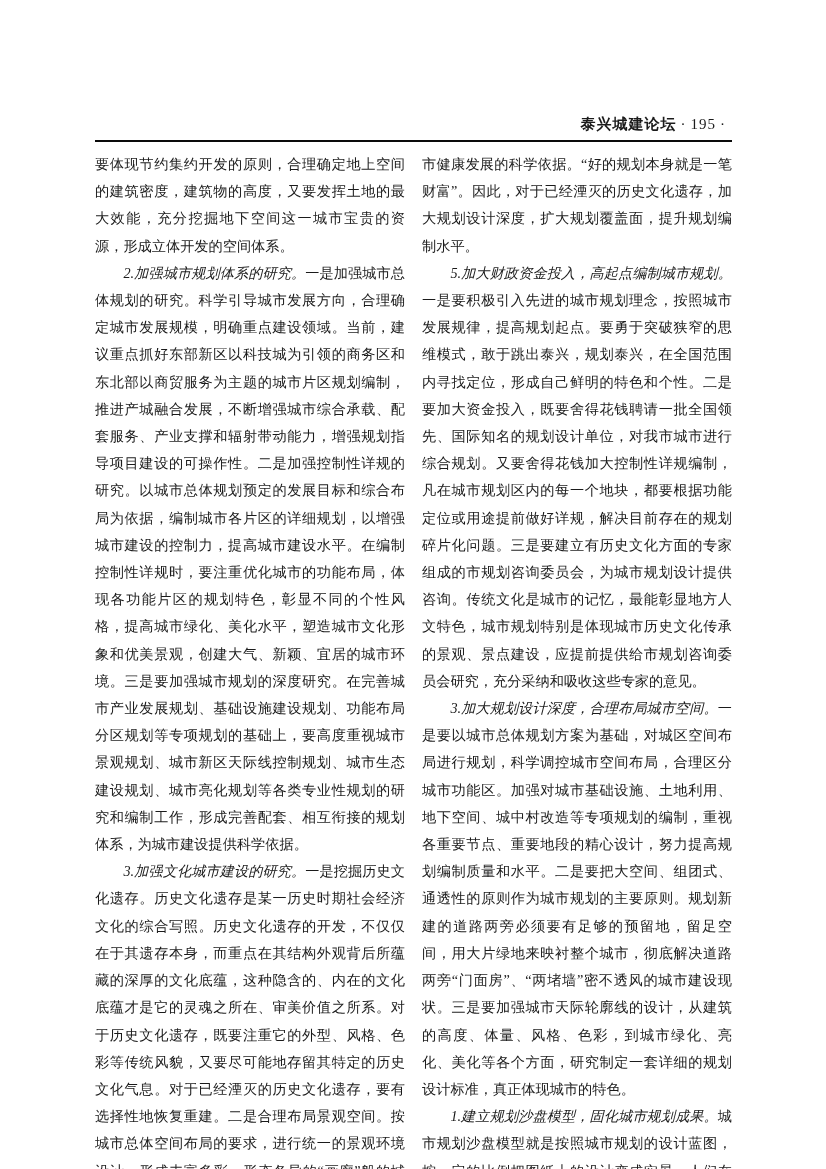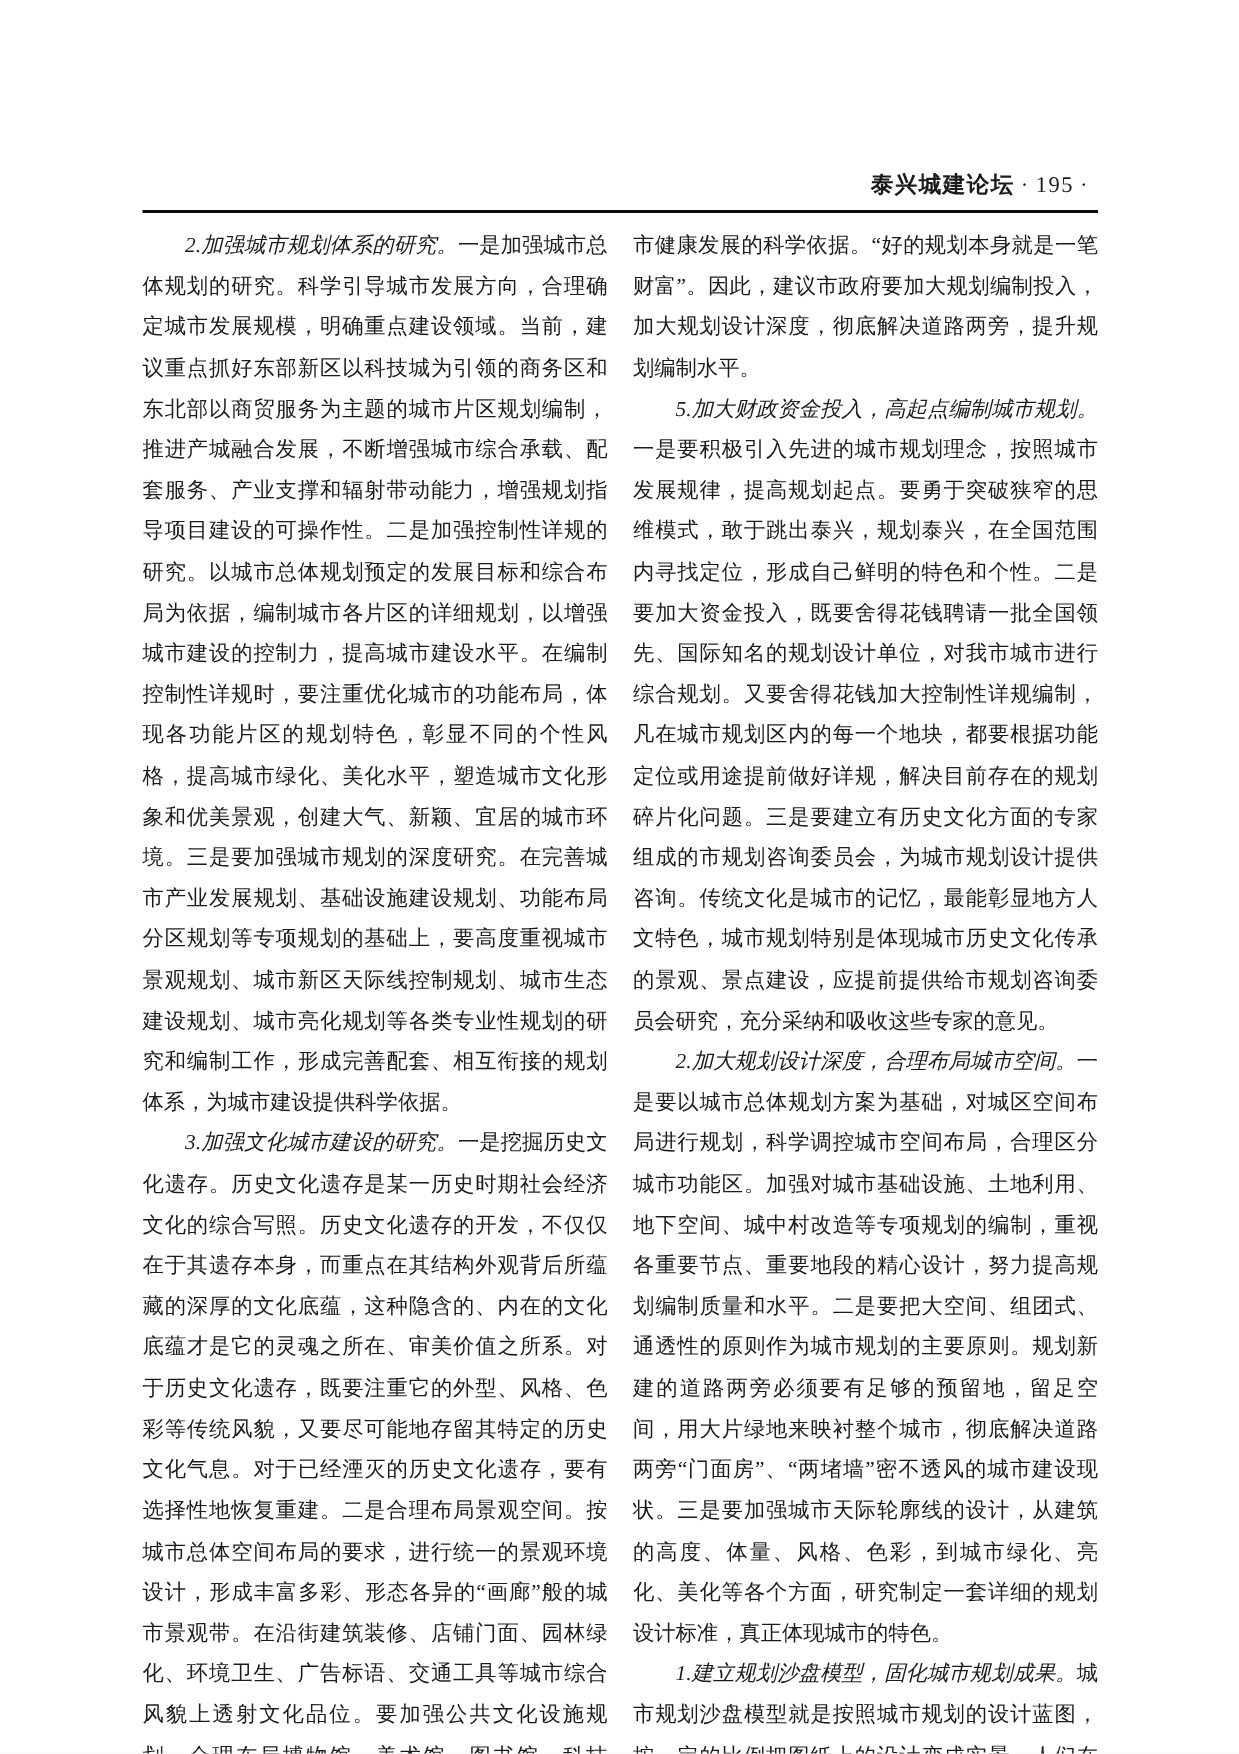--- a/index.html
+++ b/index.html
@@ -63,25 +63,26 @@
   <div class="content">
 
     <div class="running-header">
       <span class="journal-title">泰兴城建论坛</span><span class="header-dot">·</span><span class="page-number">195</span><span class="header-dot">·</span>
     </div>
 
     <hr class="header-rule">
 
     <div class="columns">
       <div class="col">
+          <p class="body">要体现节约集约开发的原则，合理确定地上空间的建筑密度，建筑物的高度，又要发挥土地的最大效能，充分挖掘地下空间这一城市宝贵的资源，形成立体开发的空间体系。</p>
           <p class="body indent"><span class="lead">2.加强城市规划体系的研究。</span>一是加强城市总体规划的研究。科学引导城市发展方向，合理确定城市发展规模，明确重点建设领域。当前，建议重点抓好东部新区以科技城为引领的商务区和东北部以商贸服务为主题的城市片区规划编制，推进产城融合发展，不断增强城市综合承载、配套服务、产业支撑和辐射带动能力，增强规划指导项目建设的可操作性。二是加强控制性详规的研究。以城市总体规划预定的发展目标和综合布局为依据，编制城市各片区的详细规划，以增强城市建设的控制力，提高城市建设水平。在编制控制性详规时，要注重优化城市的功能布局，体现各功能片区的规划特色，彰显不同的个性风格，提高城市绿化、美化水平，塑造城市文化形象和优美景观，创建大气、新颖、宜居的城市环境。三是要加强城市规划的深度研究。在完善城市产业发展规划、基础设施建设规划、功能布局分区规划等专项规划的基础上，要高度重视城市景观规划、城市新区天际线控制规划、城市生态建设规划、城市亮化规划等各类专业性规划的研究和编制工作，形成完善配套、相互衔接的规划体系，为城市建设提供科学依据。</p>
           <p class="body indent"><span class="lead">3.加强文化城市建设的研究。</span>一是挖掘历史文化遗存。历史文化遗存是某一历史时期社会经济文化的综合写照。历史文化遗存的开发，不仅仅在于其遗存本身，而重点在其结构外观背后所蕴藏的深厚的文化底蕴，这种隐含的、内在的文化底蕴才是它的灵魂之所在、审美价值之所系。对于历史文化遗存，既要注重它的外型、风格、色彩等传统风貌，又要尽可能地存留其特定的历史文化气息。对于已经湮灭的历史文化遗存，要有选择性地恢复重建。二是合理布局景观空间。按城市总体空间布局的要求，进行统一的景观环境设计，形成丰富多彩、形态各异的“画廊”般的城市景观带。在沿街建筑装修、店铺门面、园林绿化、环境卫生、广告标语、交通工具等城市综合风貌上透射文化品位。要加强公共文化设施规划，合理布局博物馆、美术馆、图书馆、科技馆、展览馆、影剧院、文化宫、体育场、青少年活动中心、娱乐城等。三是完善城市标识系统。标识系统包括建筑小品设计如城市雕塑、喷泉、水池、小品等，以及沿街广告、户外招牌、灯饰、灯光照明等。标识系统的设计要遵循两个原则：规范化与艺术化，即在与整体环境和谐一致的基础上充分发挥艺术的想象力和感染力，营造视觉景观的美感和文化氛围。</p>
         </div>
       <div class="col">
-          <p class="body">市健康发展的科学依据。“好的规划本身就是一笔财富”。因此，建议市政府要加大规划编制投入，加大规划设计深度，彻底解决道路两旁，提升规划编制水平。</p>
+          <p class="body">市健康发展的科学依据。“好的规划本身就是一笔财富”。因此，对于已经湮灭的历史文化遗存，加大规划设计深度，扩大规划覆盖面，提升规划编制水平。</p>
           <p class="body indent"><span class="lead">5.加大财政资金投入，高起点编制城市规划。</span>一是要积极引入先进的城市规划理念，按照城市发展规律，提高规划起点。要勇于突破狭窄的思维模式，敢于跳出泰兴，规划泰兴，在全国范围内寻找定位，形成自己鲜明的特色和个性。二是要加大资金投入，既要舍得花钱聘请一批全国领先、国际知名的规划设计单位，对我市城市进行综合规划。又要舍得花钱加大控制性详规编制，凡在城市规划区内的每一个地块，都要根据功能定位或用途提前做好详规，解决目前存在的规划碎片化问题。三是要建立有历史文化方面的专家组成的市规划咨询委员会，为城市规划设计提供咨询。传统文化是城市的记忆，最能彰显地方人文特色，城市规划特别是体现城市历史文化传承的景观、景点建设，应提前提供给市规划咨询委员会研究，充分采纳和吸收这些专家的意见。</p>
-          <p class="body indent"><span class="lead">2.加大规划设计深度，合理布局城市空间。</span>一是要以城市总体规划方案为基础，对城区空间布局进行规划，科学调控城市空间布局，合理区分城市功能区。加强对城市基础设施、土地利用、地下空间、城中村改造等专项规划的编制，重视各重要节点、重要地段的精心设计，努力提高规划编制质量和水平。二是要把大空间、组团式、通透性的原则作为城市规划的主要原则。规划新建的道路两旁必须要有足够的预留地，留足空间，用大片绿地来映衬整个城市，彻底解决道路两旁“门面房”、“两堵墙”密不透风的城市建设现状。三是要加强城市天际轮廓线的设计，从建筑的高度、体量、风格、色彩，到城市绿化、亮化、美化等各个方面，研究制定一套详细的规划设计标准，真正体现城市的特色。</p>
+          <p class="body indent"><span class="lead">3.加大规划设计深度，合理布局城市空间。</span>一是要以城市总体规划方案为基础，对城区空间布局进行规划，科学调控城市空间布局，合理区分城市功能区。加强对城市基础设施、土地利用、地下空间、城中村改造等专项规划的编制，重视各重要节点、重要地段的精心设计，努力提高规划编制质量和水平。二是要把大空间、组团式、通透性的原则作为城市规划的主要原则。规划新建的道路两旁必须要有足够的预留地，留足空间，用大片绿地来映衬整个城市，彻底解决道路两旁“门面房”、“两堵墙”密不透风的城市建设现状。三是要加强城市天际轮廓线的设计，从建筑的高度、体量、风格、色彩，到城市绿化、亮化、美化等各个方面，研究制定一套详细的规划设计标准，真正体现城市的特色。</p>
           <p class="body indent"><span class="lead">1.建立规划沙盘模型，固化城市规划成果。</span>城市规划沙盘模型就是按照城市规划的设计蓝图，按一定的比例把图纸上的设计变成实景，人们在观看规划模型中可以了解城市近期、中期、远期的发展现状和未来城市的缩微形象。建议市政府在编制各片区控制性详规，完善规划体系的基础上，投资建造我市城市规划沙盘模型，从功能分区、城市道路、城市景观设施、园林绿化、建筑物高度、造型、色彩等多方面着手，展示三维立体的规划模型，今后不管那个建设单位取得地块开发权，都必须按照已有的规划模型建设，解决目前开发商自己规划自己建的问题。</p>
         </div>
     </div>
 
   </div>
 </div>
 
 </body></html>

